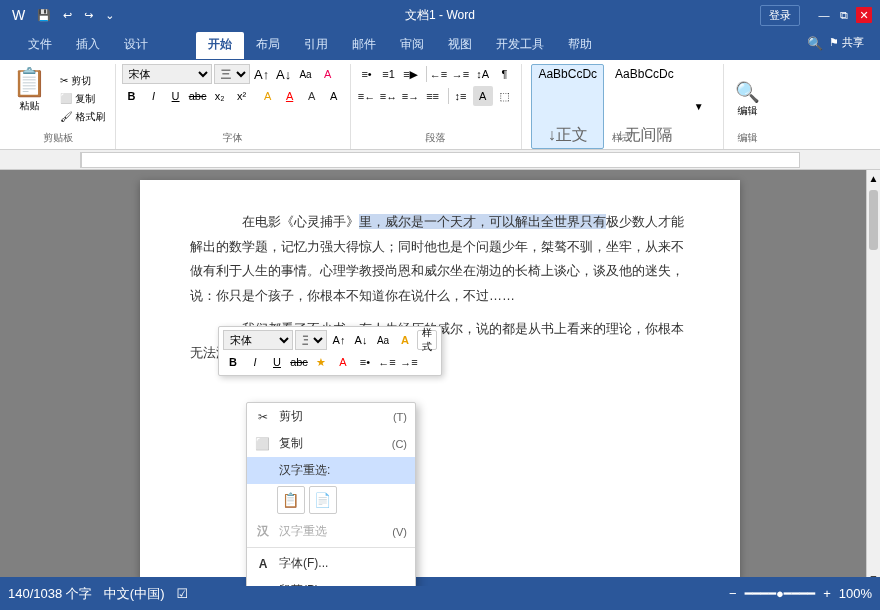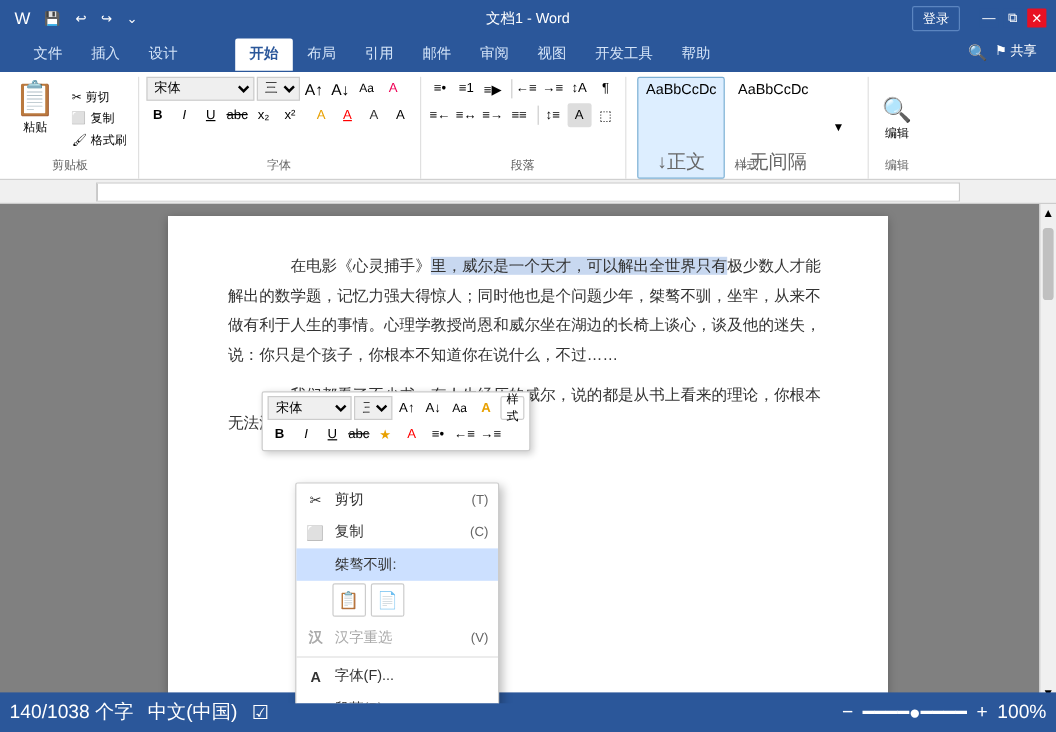--- a/index.html
+++ b/index.html
@@ -411,21 +411,21 @@
     }
 
     
     .status-bar {
       background: #2b579a;
       height: 33px;
       display: flex;
       align-items: center;
       padding: 0 8px;
       color: white;
-      font-size: 16px;
+      font-size: 13px;
       gap: 12px;
       position: absolute;
       bottom: 0;
       left: 0;
       right: 0;
       margin-top: 34px;
     }
     .status-right {
       margin-left: auto;
       display: flex;
@@ -655,21 +655,21 @@
       <span>剪切</span>
       <span class="ctx-shortcut">(T)</span>
     </div>
     <div class="ctx-item">
       <span class="ctx-icon">⬜</span>
       <span>复制</span>
       <span class="ctx-shortcut">(C)</span>
     </div>
     <div class="ctx-item highlighted">
       <span class="ctx-icon"></span>
-      <span>桀骜不驯:</span>
+      <span>汉字重选:</span>
     </div>
     <div class="paste-icons">
       <div class="paste-icon-btn" title="保留源格式">📋</div>
       <div class="paste-icon-btn" title="合并格式">📄</div>
     </div>
     <div class="ctx-item disabled">
       <span class="ctx-icon" style="font-weight:bold;">汉</span>
       <span>汉字重选</span>
       <span class="ctx-shortcut">(V)</span>
     </div>

